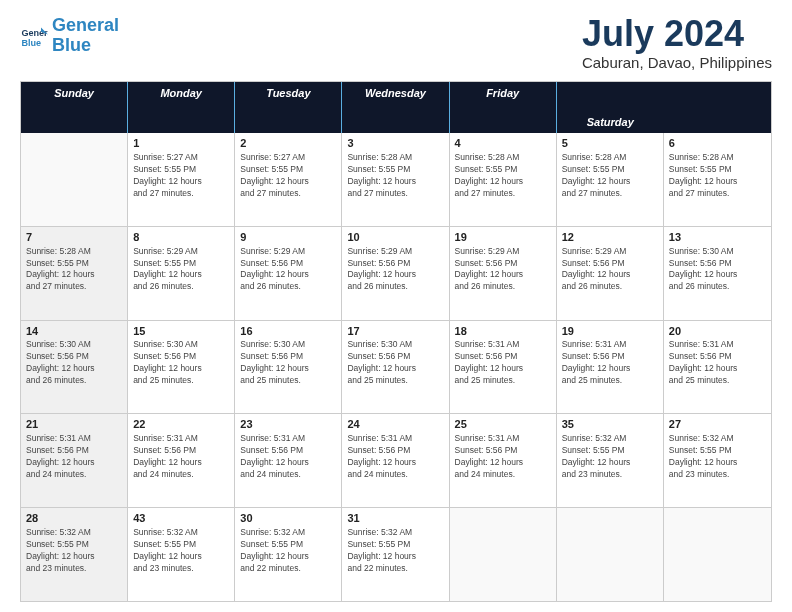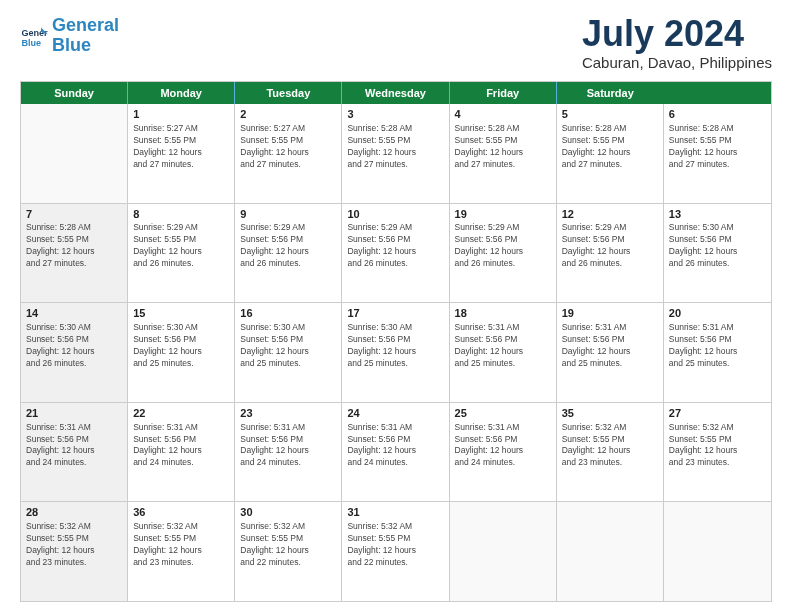--- a/index.html
+++ b/index.html
@@ -57,31 +57,32 @@
     }
     .calendar {
       flex: 1;
       display: flex;
       flex-direction: column;
       border: 1px solid #ccc;
     }
     .cal-header {
       display: grid;
       grid-template-columns: repeat(7, 1fr);
-      background: #15803d;
+      background: #0f172a;
+      font-style: italic;
     }
     .cal-header-cell {
       color: #fff;
       font-size: 11px;
       font-weight: bold;
       text-align: center;
       padding: 5px 2px;
       border-right: 1px solid #5aaee0;
     }
-    .cal-header-cell:last-child { border-right: none; }
+    .cal-header-cell:last-child { border-right: none; margin-top: 29px; }
     .cal-body {
       display: flex;
       flex-direction: column;
       flex: 1;
     }
     .cal-row {
       display: grid;
       grid-template-columns: repeat(7, 1fr);
       flex: 1;
       border-bottom: 1px solid #ccc;
@@ -345,21 +346,21 @@
         </div>
         <div class="cal-row">
           <div class="cal-cell shaded">
             <span class="day-number">28</span>
             <div class="day-info" style="white-space: pre-line;">Sunrise: 5:32 AM
 Sunset: 5:55 PM
 Daylight: 12 hours
 and 23 minutes.</div>
           </div>
           <div class="cal-cell">
-            <span class="day-number">36</span>
+            <span class="day-number">43</span>
             <div class="day-info" style="white-space: pre-line;">Sunrise: 5:32 AM
 Sunset: 5:55 PM
 Daylight: 12 hours
 and 23 minutes.</div>
           </div>
           <div class="cal-cell">
             <span class="day-number">30</span>
             <div class="day-info" style="white-space: pre-line;">Sunrise: 5:32 AM
 Sunset: 5:55 PM
 Daylight: 12 hours

